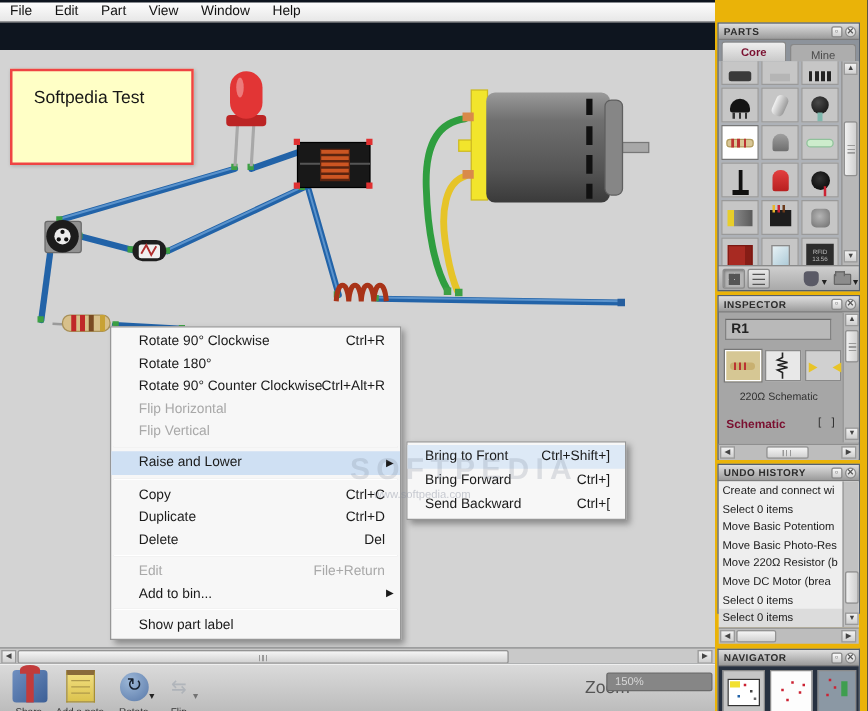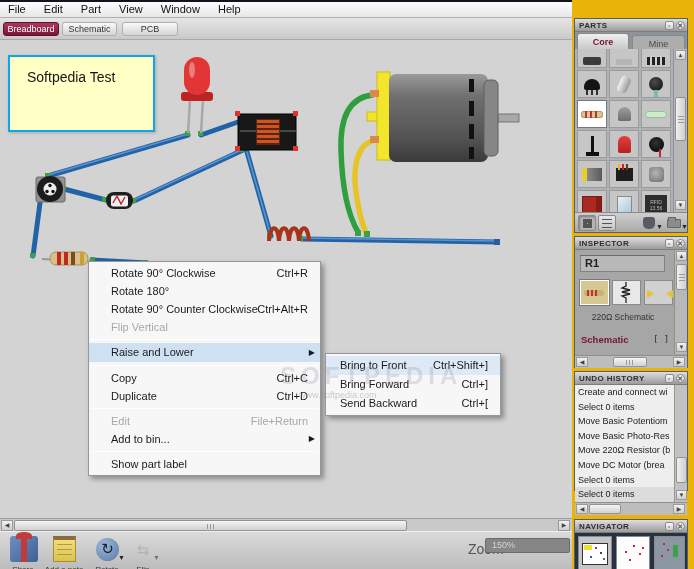--- a/index.html
+++ b/index.html
@@ -16,21 +16,21 @@
 
   
   .tabbar{left:0;top:18px;width:572px;height:22px;background:linear-gradient(#e6e6e6,#c9c9c9);
     border-bottom:1px solid #a8a8a8;}
   .vtab{position:absolute;top:4px;height:14px;line-height:13px;font-size:9px;text-align:center;
     border-radius:3px;border:1px solid #b0b0b0;background:linear-gradient(#fafafa,#d4d4d4);color:#333;}
   .vtab.active{background:linear-gradient(#a83c5e,#7c1336);border-color:#640d2a;color:#fff;}
 
   
   .canvas{left:0;top:40px;width:572px;height:478px;background:#d3d3d3;overflow:hidden;}
-  .note{left:8px;top:15px;width:147px;height:77px;background:#ffffc6;border:2px solid #0ea5e9;
+  .note{left:8px;top:15px;width:147px;height:77px;background:#ffffc6;border:2px solid #ef4444;
     box-shadow:1px 1px 3px rgba(0,0,0,.2);font-size:14px;color:#161616;padding:12px 18px 0 17px;z-index:2;}
 
   
   .wm1{left:280px;top:322px;font-size:24px;font-weight:bold;letter-spacing:5px;
     color:rgba(125,132,148,.22);z-index:60;pointer-events:none;}
   .wm2{left:299px;top:350px;font-size:9px;color:rgba(130,138,155,.42);z-index:60;pointer-events:none;}
 
   
   .ctxmenu{left:88px;top:221px;width:233px;background:#f7f7f7;border:1px solid #979797;
     box-shadow:3px 3px 5px rgba(0,0,0,.35);z-index:50;padding:2px 0;font-size:11px;color:#1a1a1a;}
@@ -191,25 +191,20 @@
 
   <div class="abs menubar">
     <span>File</span>
     <span>Edit</span>
     <span>Part</span>
     <span>View</span>
     <span>Window</span>
     <span>Help</span>
   </div>
 
-  <div class="abs tabbar">
-    <div class="vtab active" style="left:3px;width:56px;">Breadboard</div>
-    <div class="vtab" style="left:62px;width:55px;">Schematic</div>
-    <div class="vtab" style="left:122px;width:56px;">PCB</div>
-  </div>
 
   <div class="abs canvas">
 
     <svg width="572" height="478" viewBox="0 40 572 478" style="position:absolute;left:0;top:0;z-index:1;">
 
       <g stroke="#2263a8" stroke-width="5" stroke-linecap="round" fill="none">
         <path d="M188,135 L48,176"></path>
         <path d="M201,135 L238,122"></path>
         <path d="M243,150 L134,201"></path>
         <path d="M106,200 L64,189"></path>
@@ -334,35 +329,42 @@
         <span class="ms">Ctrl+R</span>
       </div>
       <div class="mi">
         <span>Rotate 180°</span>
       </div>
       <div class="mi">
         <span>Rotate 90° Counter Clockwise</span>
         <span class="ms">Ctrl+Alt+R</span>
       </div>
       <div class="mi disabled">
+        <span>Flip Horizontal</span>
+      </div>
+      <div class="mi disabled">
         <span>Flip Vertical</span>
       </div>
       <div class="msep"></div>
       <div class="mi hl" style="height:19px;line-height:19px;">
         <span>Raise and Lower</span>
         <span class="arrow">▶</span>
       </div>
       <div class="msep"></div>
       <div class="mi">
         <span>Copy</span>
         <span class="ms">Ctrl+C</span>
       </div>
       <div class="mi">
         <span>Duplicate</span>
         <span class="ms">Ctrl+D</span>
+      </div>
+      <div class="mi">
+        <span>Delete</span>
+        <span class="ms">Del</span>
       </div>
       <div class="msep"></div>
       <div class="mi disabled">
         <span>Edit</span>
         <span class="ms">File+Return</span>
       </div>
       <div class="mi">
         <span>Add to bin...</span>
         <span class="arrow">▶</span>
       </div>

